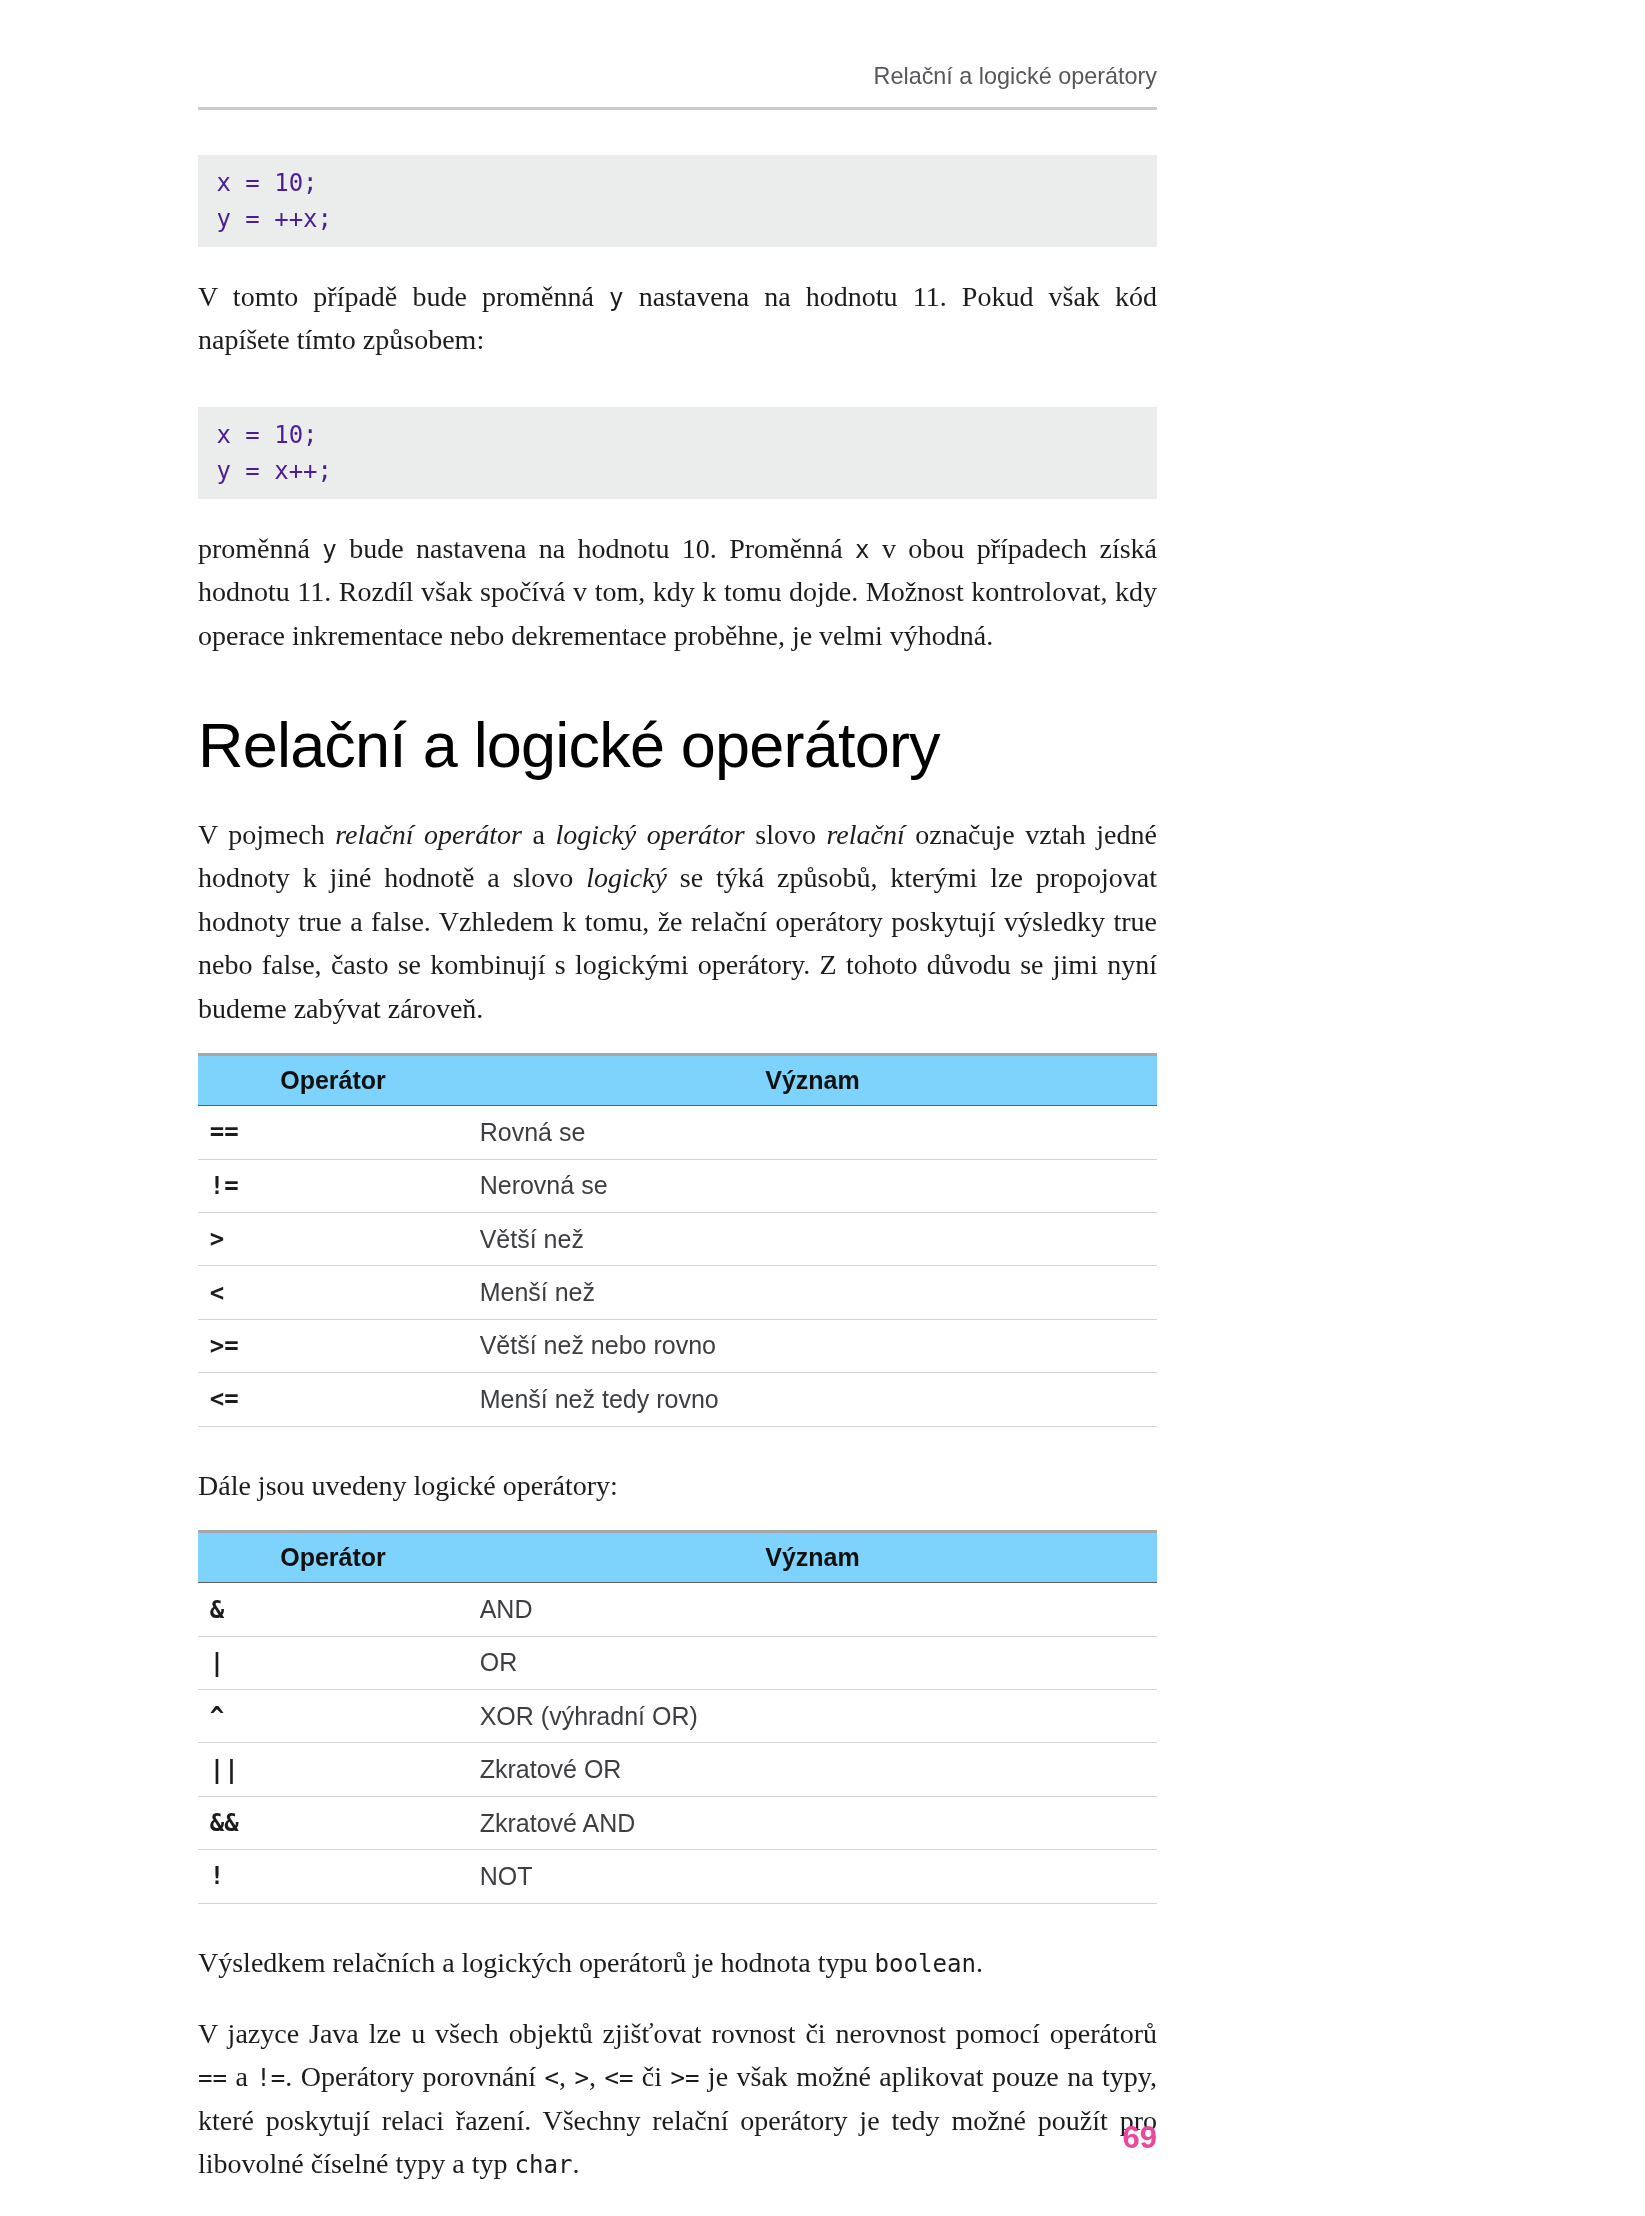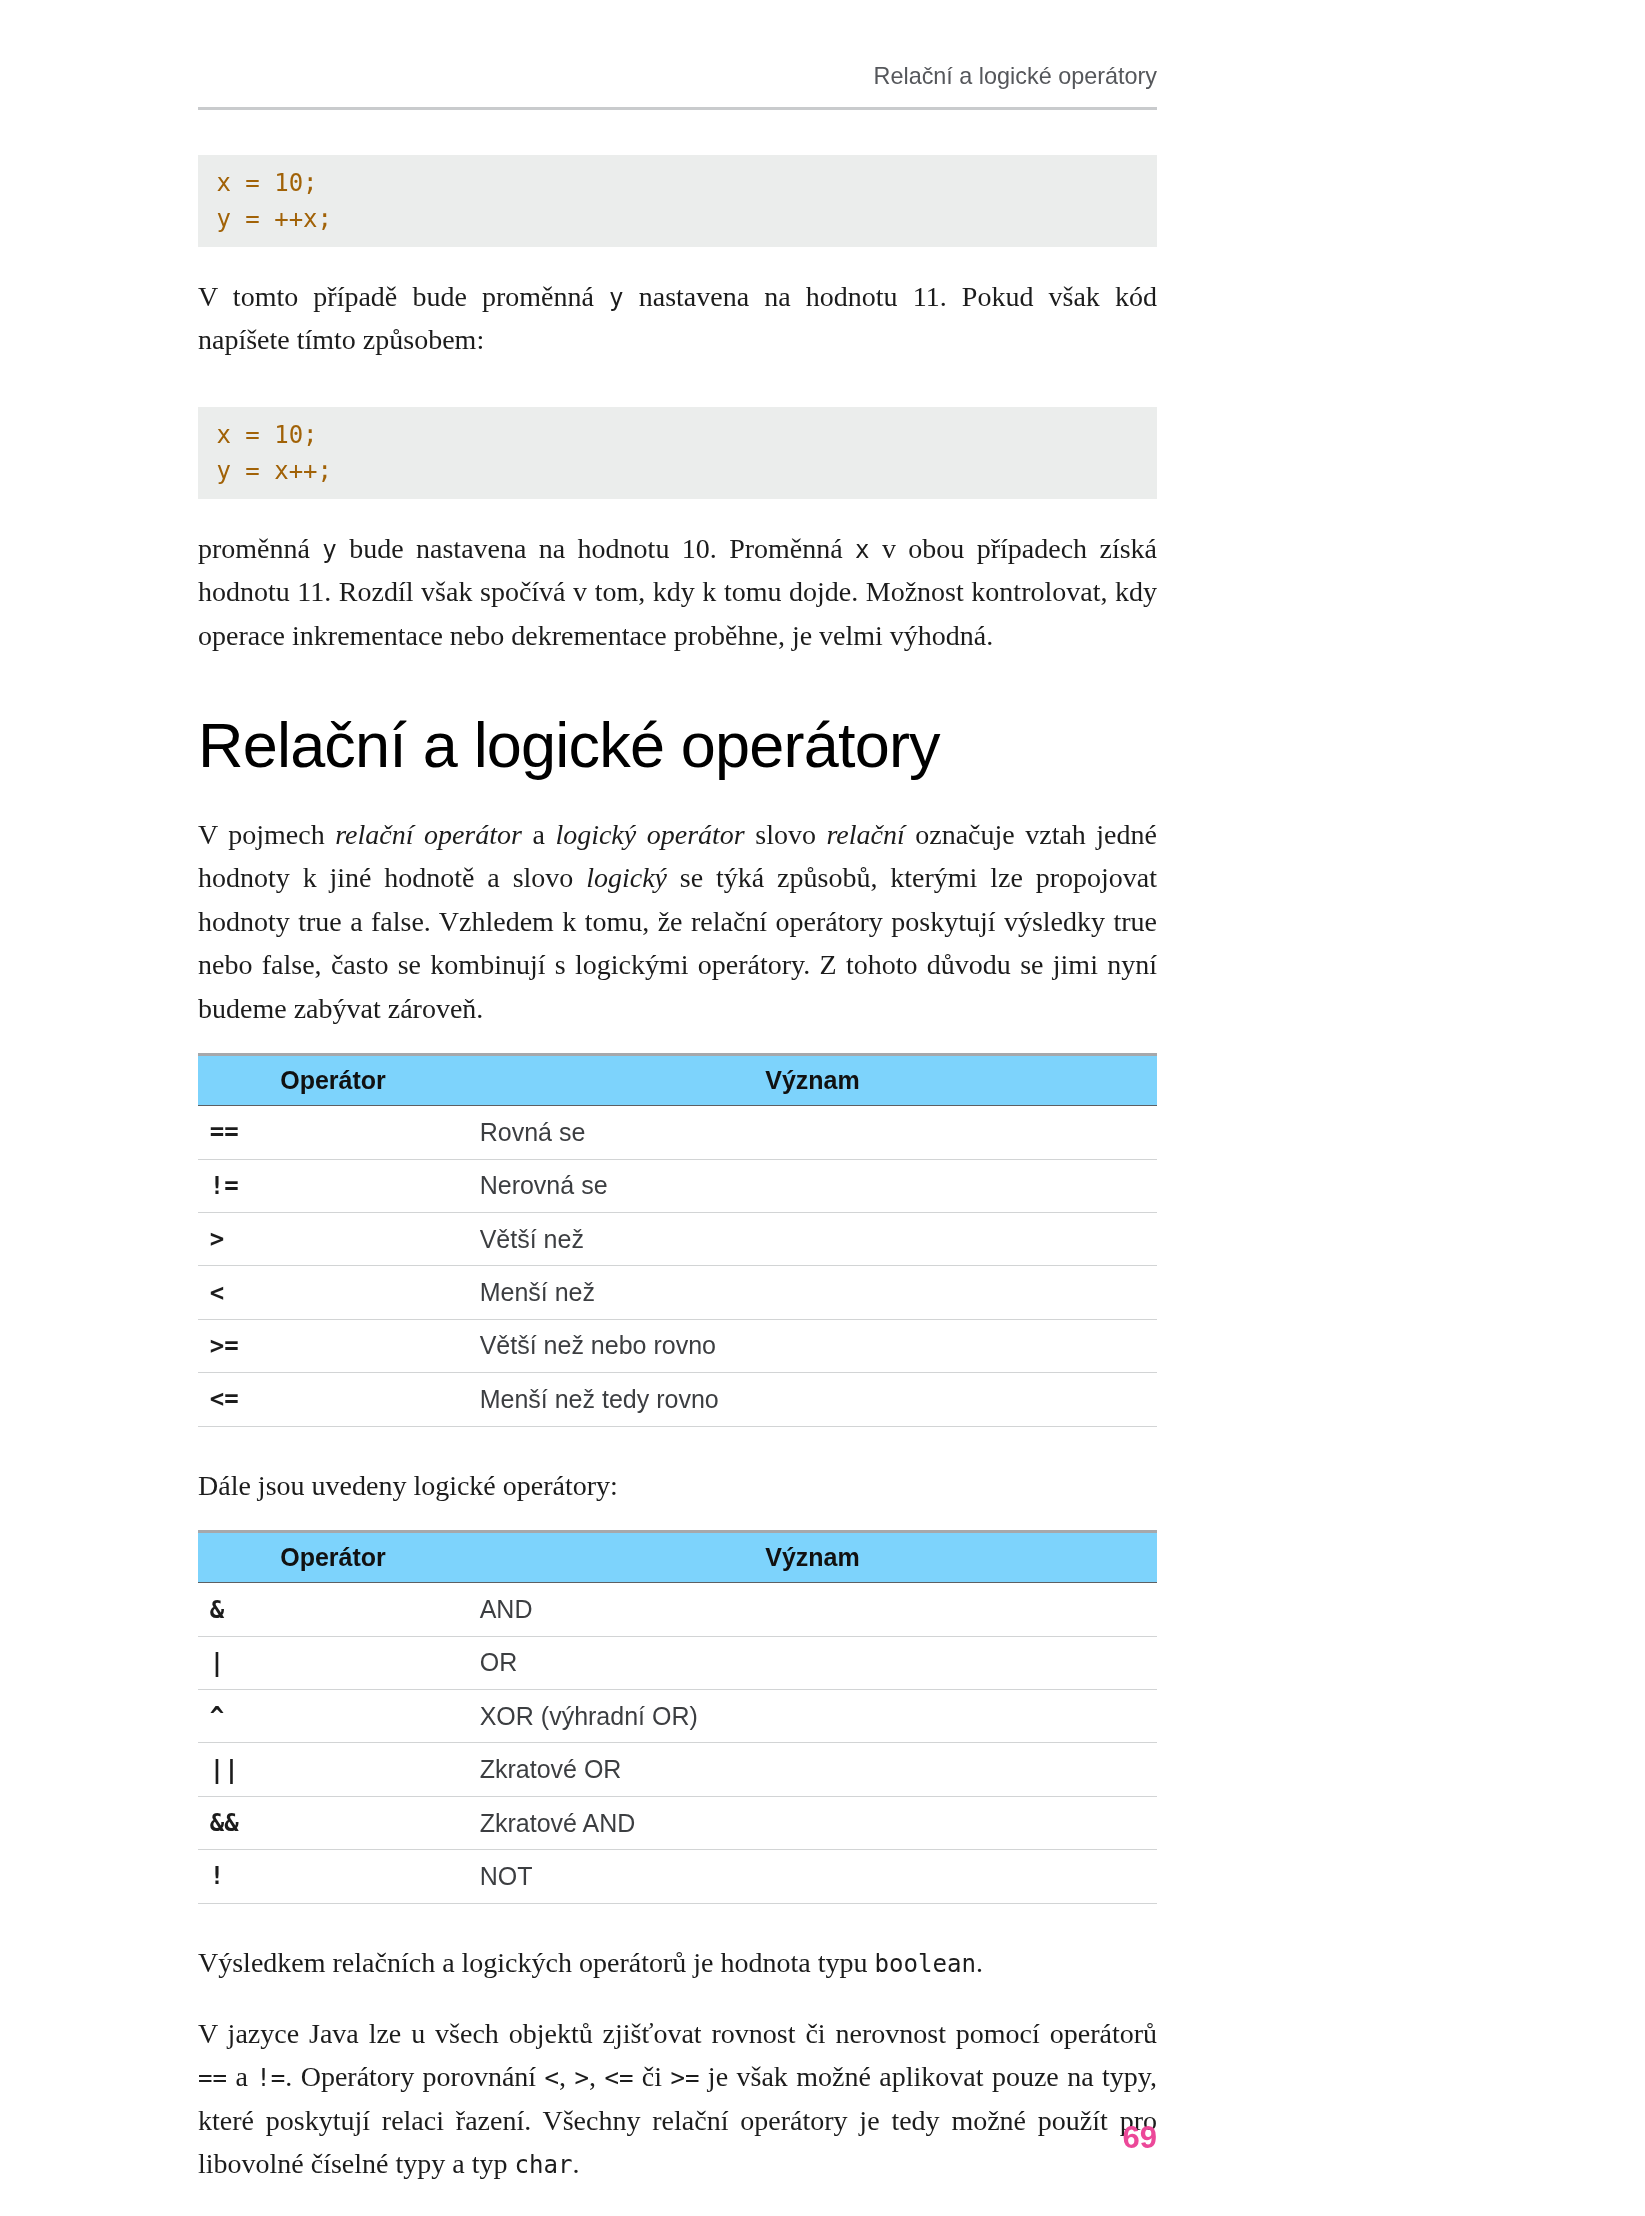--- a/index.html
+++ b/index.html
@@ -32,21 +32,21 @@
     background: #c9cbcd;
   }
   .code-block {
     margin-top: 45px;
     background: #ebedec;
     padding: 10px 18.4px;
     font-family: "DejaVu Sans Mono", monospace;
     font-size: 24px;
     line-height: 1.5;
     white-space: pre;
-    color: #a16207;
+    color: #4c1d95;
   }
   .code-block + .para { margin-top: 28px; }
   .para {
     margin-top: 28px;
     font-size: 28px;
     line-height: 1.55;
     text-align: justify;
   }
   .para.no-justify { text-align: left; }
   .seg-i { font-style: italic; }

